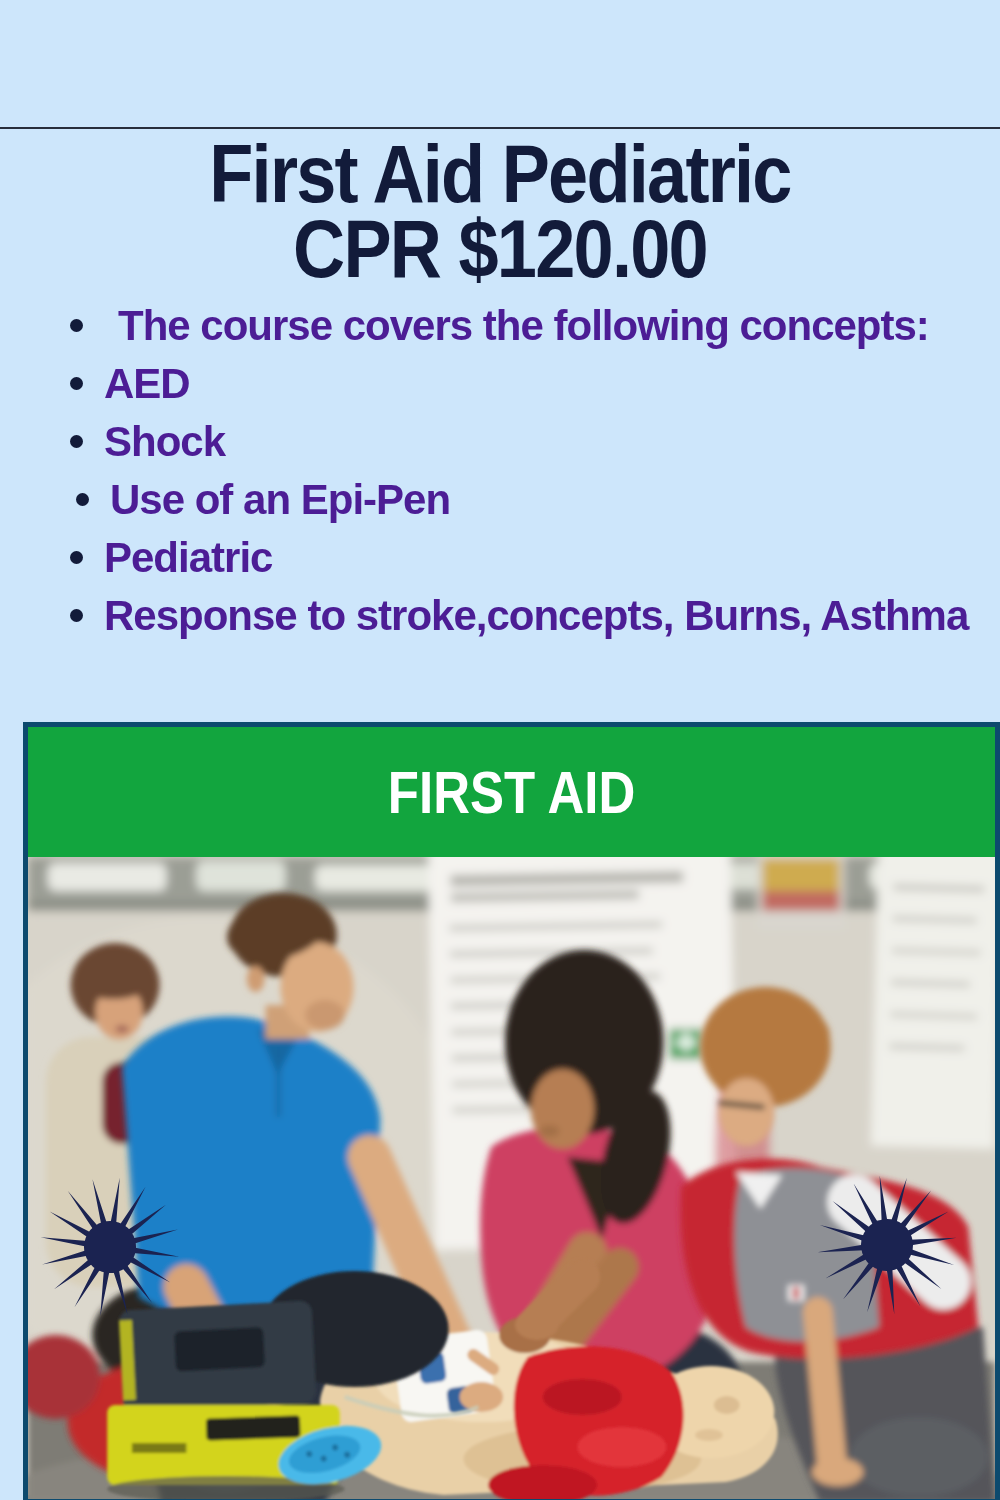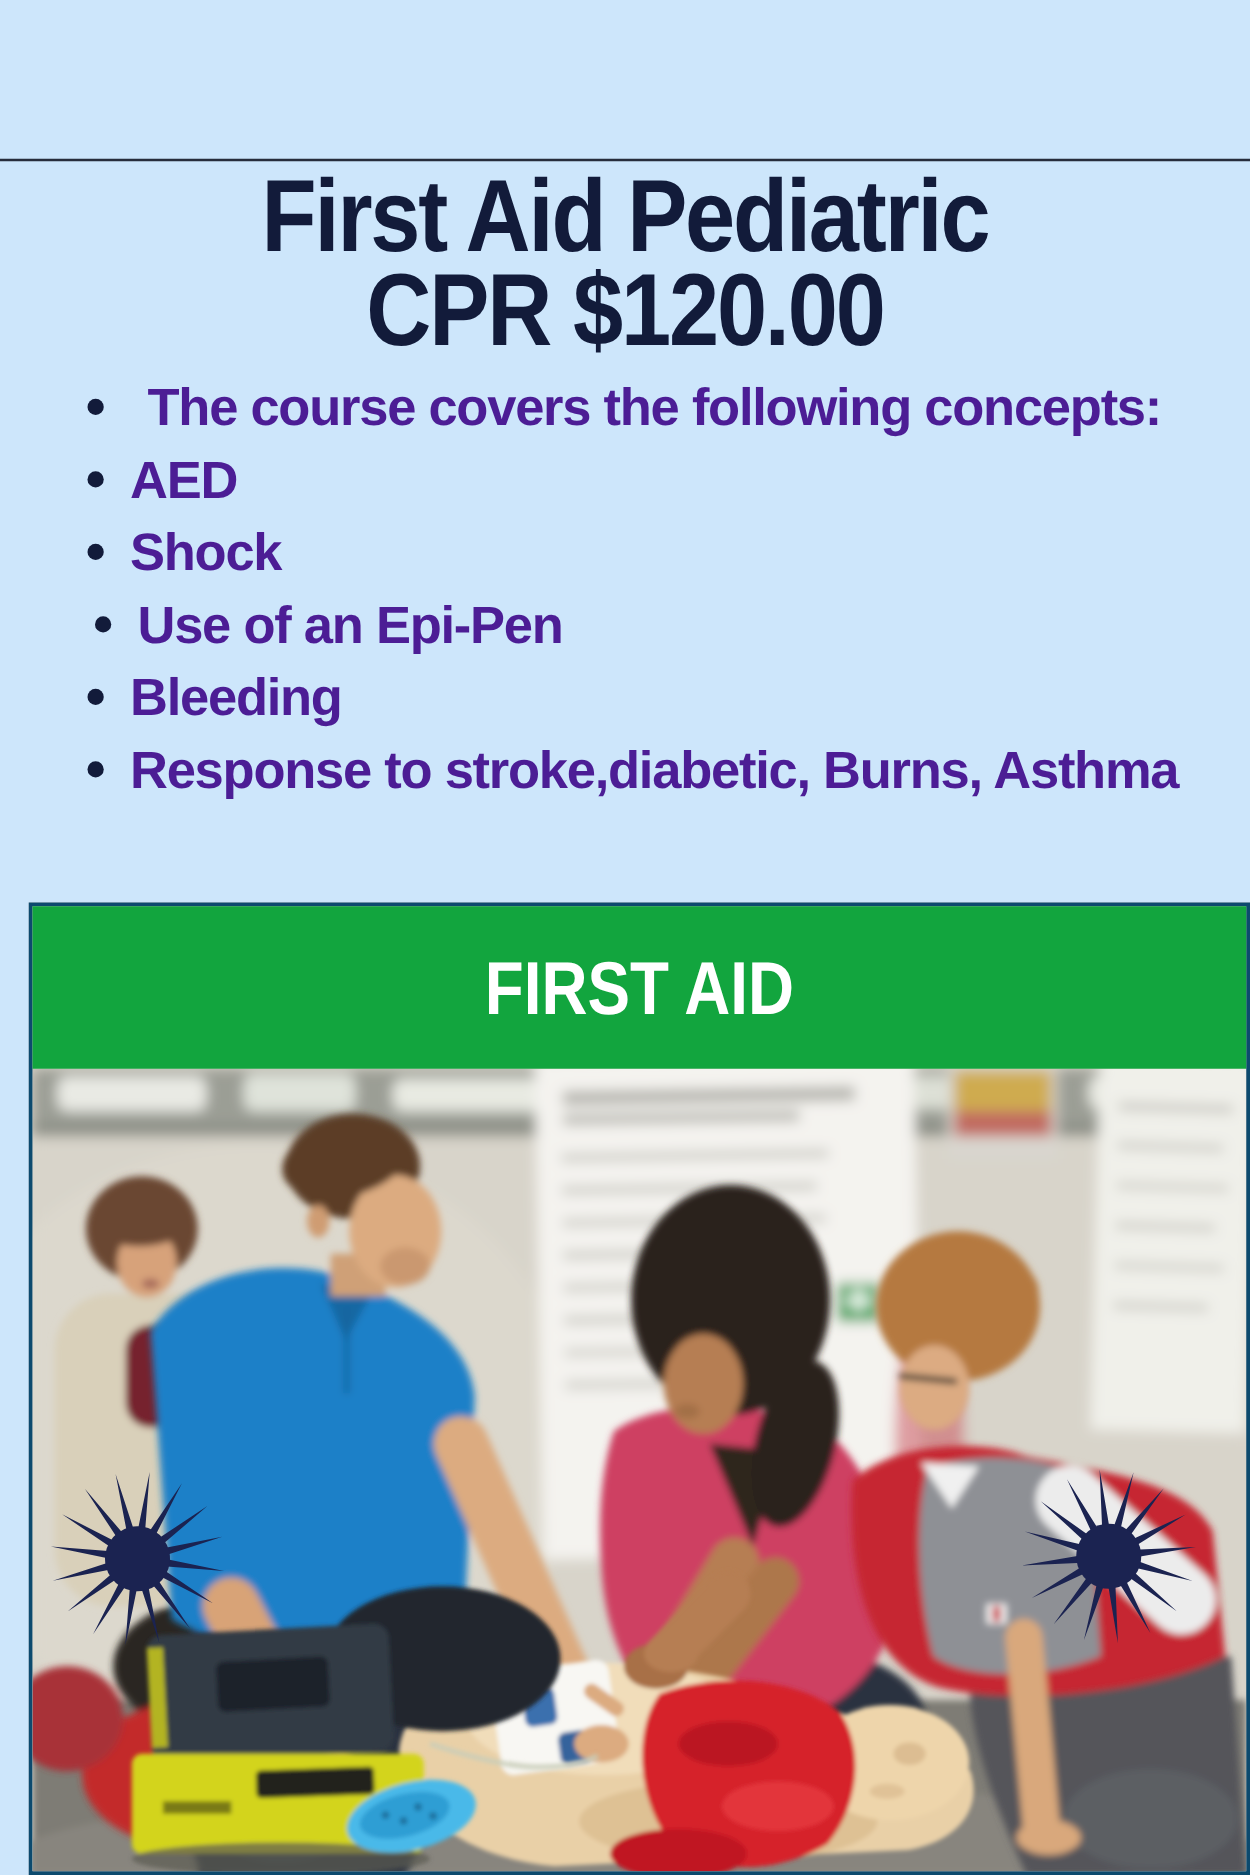--- a/index.html
+++ b/index.html
@@ -58,21 +58,21 @@
     background: #121b3a;
   }
   .topics li.intro { padding-left: 56px; }
   .topics li.item-epipen { padding-left: 48px; }
   .topics li.item-epipen .dot { left: 14px; }
 
   .photo-frame {
     position: absolute; left: 23px; top: 722px;
     width: 977px; height: 778px;
     box-sizing: border-box;
-    border: 3px solid #0c4a6e;
+    border: 5px solid #0c4a6e;
     background: #d8d4ca;
   }
   .banner {
     height: 130px;
     background: #12a53e;
     display: flex;
     align-items: center;
     justify-content: center;
   }
   .banner-label {
@@ -121,25 +121,25 @@
   <li>
     <span class="dot"></span>
     <span>Shock</span>
   </li>
   <li class="item-epipen">
     <span class="dot"></span>
     <span>Use of an Epi-Pen</span>
   </li>
   <li>
     <span class="dot"></span>
-    <span>Bleeding</span>
+    <span>Pediatric</span>
   </li>
   <li>
     <span class="dot"></span>
-    <span>Response to stroke,diabetic, Burns, Asthma</span>
+    <span>Response to stroke,concepts, Burns, Asthma</span>
   </li>
 </ul>
 
 <div class="photo-frame">
   <div class="banner">
     <span class="banner-label">FIRST AID</span>
   </div>
   <div class="photo-area">
 
     <svg viewBox="0 0 977 642" preserveAspectRatio="none">

